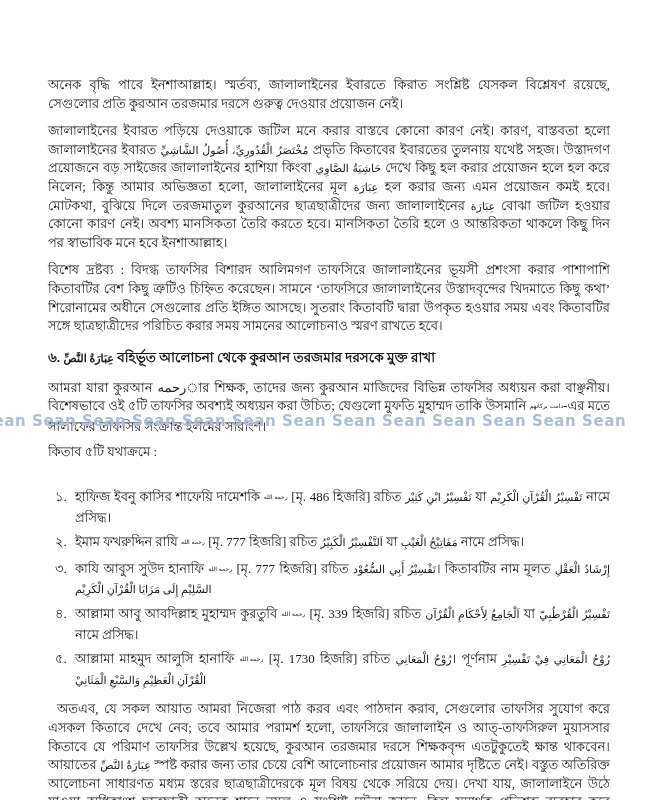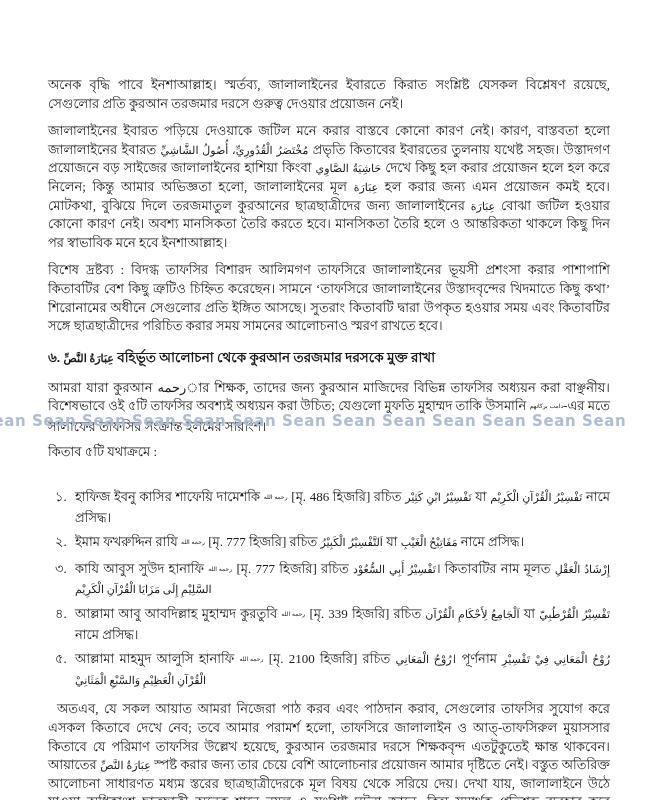--- a/index.html
+++ b/index.html
@@ -102,21 +102,21 @@
     <div class="book">
       <span class="book-num">৩.</span>
       <span><span class="seg seg-bn">কাযি আবুস সুউদ হানাফি </span><span class="seg seg-hon">رحمه الله</span><span class="seg seg-bn"> [মৃ. 777 হিজরি] রচিত </span><span class="seg seg-ar">تَفْسِيْرُ أَبِي السُّعُوْد</span><span class="seg seg-bn">। কিতাবটির নাম মূলত </span><span class="seg seg-ar">إِرْشَادُ الْعَقْلِ السَّلِيْمِ إِلَى مَزَايَا الْقُرْآنِ الْكَرِيْم</span></span>
     </div>
     <div class="book">
       <span class="book-num">৪.</span>
       <span><span class="seg seg-bn">আল্লামা আবু আবদিল্লাহ মুহাম্মদ কুরতুবি </span><span class="seg seg-hon">رحمه الله</span><span class="seg seg-bn"> [মৃ. 339 হিজরি] রচিত </span><span class="seg seg-ar">اَلْجَامِعُ لِأَحْكَامِ الْقُرْآن</span><span class="seg seg-bn"> যা </span><span class="seg seg-ar">تَفْسِيْرُ الْقُرْطُبِيّ</span><span class="seg seg-bn"> নামে প্রসিদ্ধ।</span></span>
     </div>
     <div class="book">
       <span class="book-num">৫.</span>
-      <span><span class="seg seg-bn">আল্লামা মাহমুদ আলুসি হানাফি </span><span class="seg seg-hon">رحمه الله</span><span class="seg seg-bn"> [মৃ. 2100 হিজরি] রচিত </span><span class="seg seg-ar">رُوْحُ الْمَعَانِي</span><span class="seg seg-bn">। পূর্ণনাম </span><span class="seg seg-ar">رُوْحُ الْمَعَانِي فِيْ تَفْسِيْرِ الْقُرْآنِ الْعَظِيْمِ وَالسَّبْعِ الْمَثَانِيْ</span></span>
+      <span><span class="seg seg-bn">আল্লামা মাহমুদ আলুসি হানাফি </span><span class="seg seg-hon">رحمه الله</span><span class="seg seg-bn"> [মৃ. 1730 হিজরি] রচিত </span><span class="seg seg-ar">رُوْحُ الْمَعَانِي</span><span class="seg seg-bn">। পূর্ণনাম </span><span class="seg seg-ar">رُوْحُ الْمَعَانِي فِيْ تَفْسِيْرِ الْقُرْآنِ الْعَظِيْمِ وَالسَّبْعِ الْمَثَانِيْ</span></span>
     </div>
   </div>
 
   <div class="para after-books indent-first"><span class="seg seg-bn">অতএব, যে সকল আয়াত আমরা নিজেরা পাঠ করব এবং পাঠদান করাব, সেগুলোর তাফসির সুযোগ করে এসকল কিতাবে দেখে নেব; তবে আমার পরামর্শ হলো, তাফসিরে জালালাইন ও আত্-তাফসিরুল মুয়াসসার কিতাবে যে পরিমাণ তাফসির উল্লেখ হয়েছে, কুরআন তরজমার দরসে শিক্ষকবৃন্দ এতটুকুতেই ক্ষান্ত থাকবেন। আয়াতের </span><span class="seg seg-ar">عِبَارَةُ النَّصِّ</span><span class="seg seg-bn"> স্পষ্ট করার জন্য তার চেয়ে বেশি আলোচনার প্রয়োজন আমার দৃষ্টিতে নেই। বস্তুত অতিরিক্ত আলোচনা সাধারণত মধ্যম স্তরের ছাত্রছাত্রীদেরকে মূল বিষয় থেকে সরিয়ে দেয়। দেখা যায়, জালালাইনে উঠে যাওয়া অধিকাংশ ছাত্রছাত্রী অনেক শানে নুযুল ও সংশ্লিষ্ট ঘটনা জানে; কিন্তু সমার্থক প্রতিশব্দ ব্যবহার করে আয়াতের তরজমা করতে পারে না।</span></div>
 
   <div class="watermark" style="color: rgb(174, 189, 211);">Sean Sean Sean Sean Sean Sean Sean Sean Sean Sean Sean Sean Sean</div>
 
 </div>
 
 </body></html>

